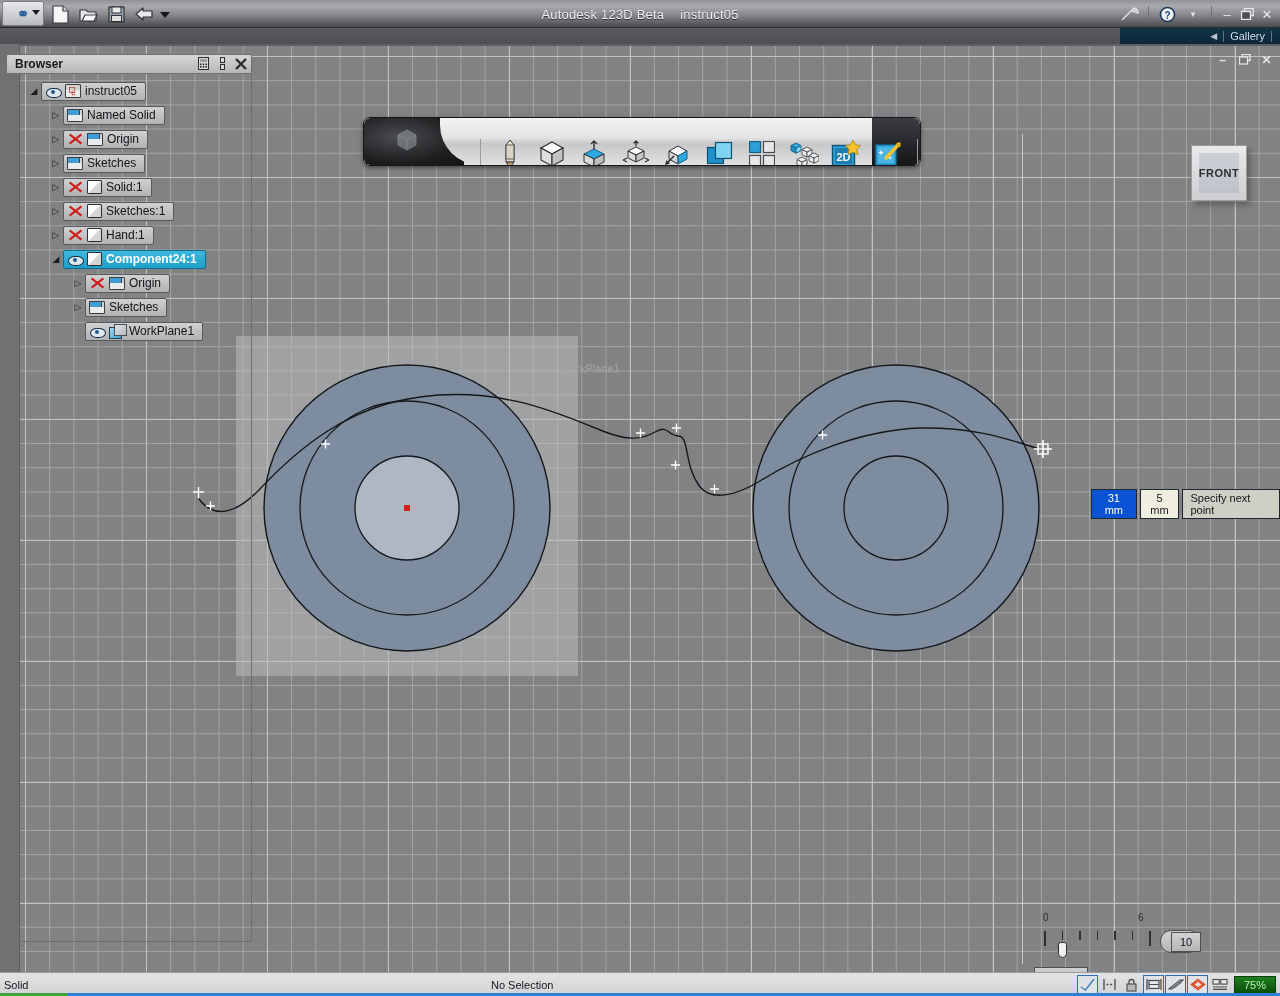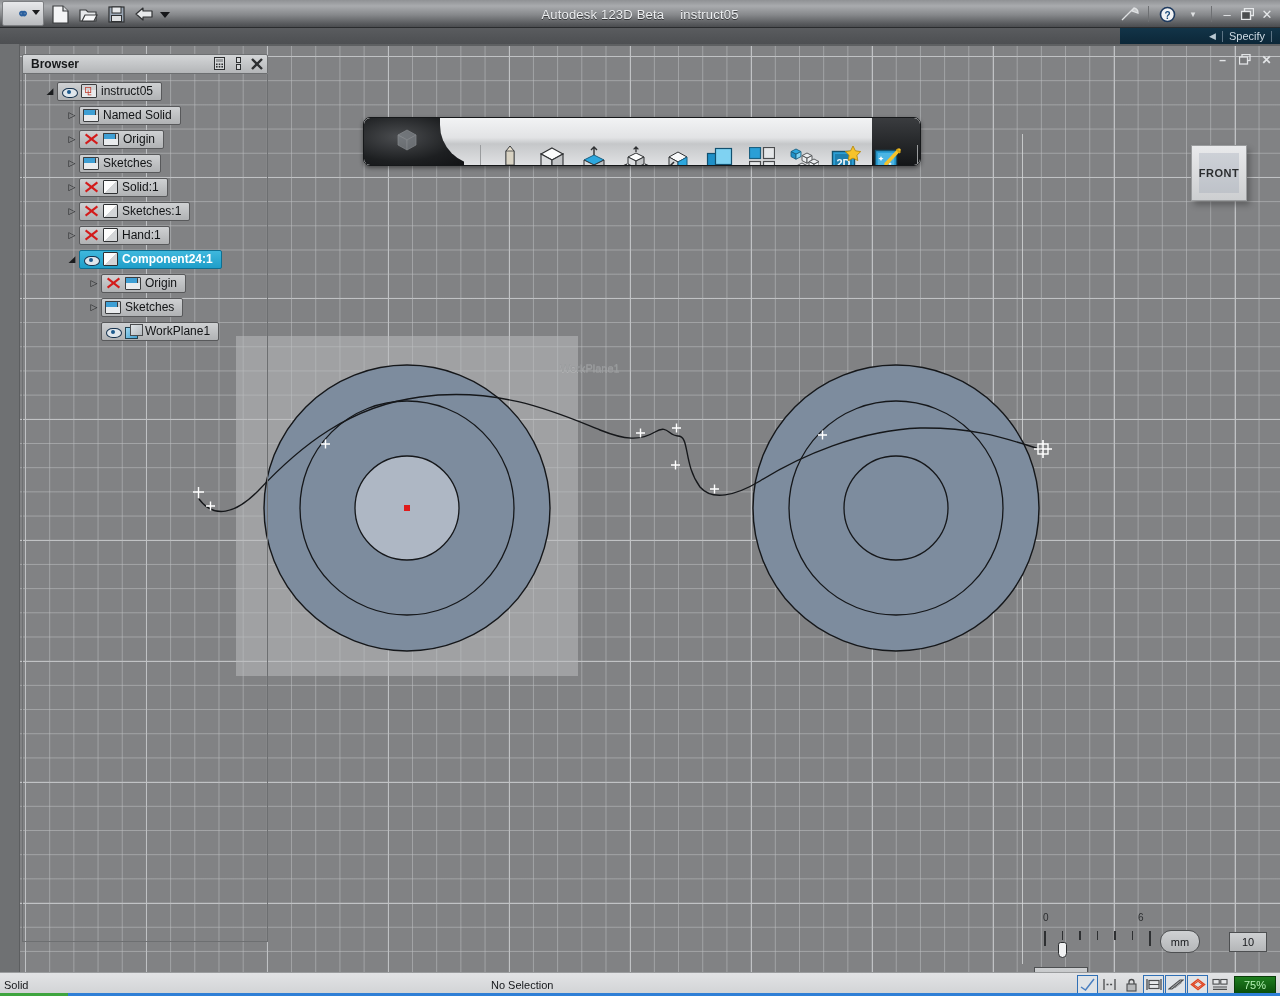--- a/index.html
+++ b/index.html
@@ -97,21 +97,21 @@
     background-size: 24.2px 24.2px, 24.2px 24.2px, 121px 121px, 121px 121px;
     background-position: 5px 10px, 5px 10px, 5px 10px, 5px 10px;
   }
   .vp-border-right {
     position: absolute; left: 1022px; top: 90px; width: 1px; height: 830px;
     background: rgba(215,217,219,.8);
   }
 
   
   .browser {
-    position: absolute; left: 22px; top: 10px; width: 202px; height: 890px;
+    position: absolute; left: 6px; top: 10px; width: 202px; height: 890px;
     background: transparent;
   }
   .browser-header {
     position: relative; width: 246px; height: 20px;
     background: linear-gradient(to bottom, #d4d6d8, #b4b6b8);
     border: 1px solid #6d6f71; border-radius: 2px 2px 0 0;
     display: flex; align-items: center;
   }
   .browser-title { font-size: 12px; font-weight: bold; color: #16181a; margin-left: 8px; }
   .bh-icons { position: absolute; right: 3px; top: 2px; display: flex; gap: 5px; align-items: center; }
@@ -216,21 +216,21 @@
   .mt-cube {
     position: absolute; left: 28px; top: 10px; width: 30px; height: 28px;
     opacity: .52; z-index: 2;
   }
   .mt-right-black {
     position: absolute; right: 0; top: 0; width: 48px; height: 47px;
     background: linear-gradient(to bottom, #3a3c3f, #141618);
     border-radius: 0 6px 6px 0;
   }
   .mt-items {
-    position: absolute; left: 112px; top: 18px; height: 47px;
+    position: absolute; left: 112px; top: 12px; height: 47px;
     display: flex; align-items: center; gap: 8px; z-index: 3;
   }
   .mt-sep { width: 1px; height: 30px; background: #9a9c9e; margin: 0 4px; }
   .mt-btn {
     width: 34px; height: 34px; display: flex; align-items: center;
     justify-content: center; border-radius: 3px;
   }
 
   
   .viewcube {
@@ -302,21 +302,21 @@
     font-size: 11px; color: #15171a;
   }
   .unit-pill {
     position: absolute; left: 1160px; top: 886px; width: 40px; height: 23px;
     background: linear-gradient(to bottom, #cfd1d3, #b4b6b8);
     border: 1px solid #4d4f51; border-radius: 11px;
     display: flex; align-items: center; justify-content: center;
     font-size: 11px; color: #15171a;
   }
   .zoom-box {
-    position: absolute; left: 1229px; top: 888px; width: 38px; height: 20px;
+    position: absolute; left: 1171px; top: 888px; width: 30px; height: 20px;
     background: linear-gradient(to bottom, #cfd1d3, #b4b6b8);
     border: 1px solid #4d4f51; display: flex; align-items: center; justify-content: center;
     font-size: 11px; color: #15171a;
   }
 
   
   .statusbar {
     position: absolute; left: 0; top: 972px; width: 1280px; height: 24px;
     background: linear-gradient(to bottom, #e2e3e5, #d0d2d4);
     border-top: 1px solid #9a9c9e; display: flex; align-items: center;
@@ -408,21 +408,21 @@
           </svg>
       </div>
       <div class="wbtn">✕</div>
     </div>
   </div>
 
   <div class="gallerybar">
     <div class="gb-right">
       <span class="gb-arrow">◀</span>
       <span class="gb-bar"></span>
-      <span class="gb-label">Specify</span>
+      <span class="gb-label">Gallery</span>
       <span class="gb-bar"></span>
     </div>
   </div>
 
   <div class="viewport">
     <div class="vp-topstrip"></div>
     <div class="grid"></div>
     <div class="vp-leftstrip"></div>
     <div class="vp-border-right"></div>
 
@@ -722,20 +722,25 @@
         <div class="mt-sep"></div>
       </div>
     </div>
 
     <div class="viewcube">
       <div class="viewcube-inner">
         <span class="viewcube-label">FRONT</span>
       </div>
     </div>
 
+    <div class="tip-row">
+      <div class="tip-field">31 mm</div>
+      <div class="tip-field2">5 mm</div>
+      <div class="tip-prompt">Specify next point</div>
+    </div>
 
     <div class="scale-wrap">
       <span class="scale-num" style="left:3px; top:0">0</span>
       <span class="scale-num" style="left:98px; top:0">6</span>
       <div class="scale-ticks">
         <div class="tick big"></div>
         <div class="tick small"></div>
         <div class="tick small"></div>
         <div class="tick small"></div>
         <div class="tick small"></div>

